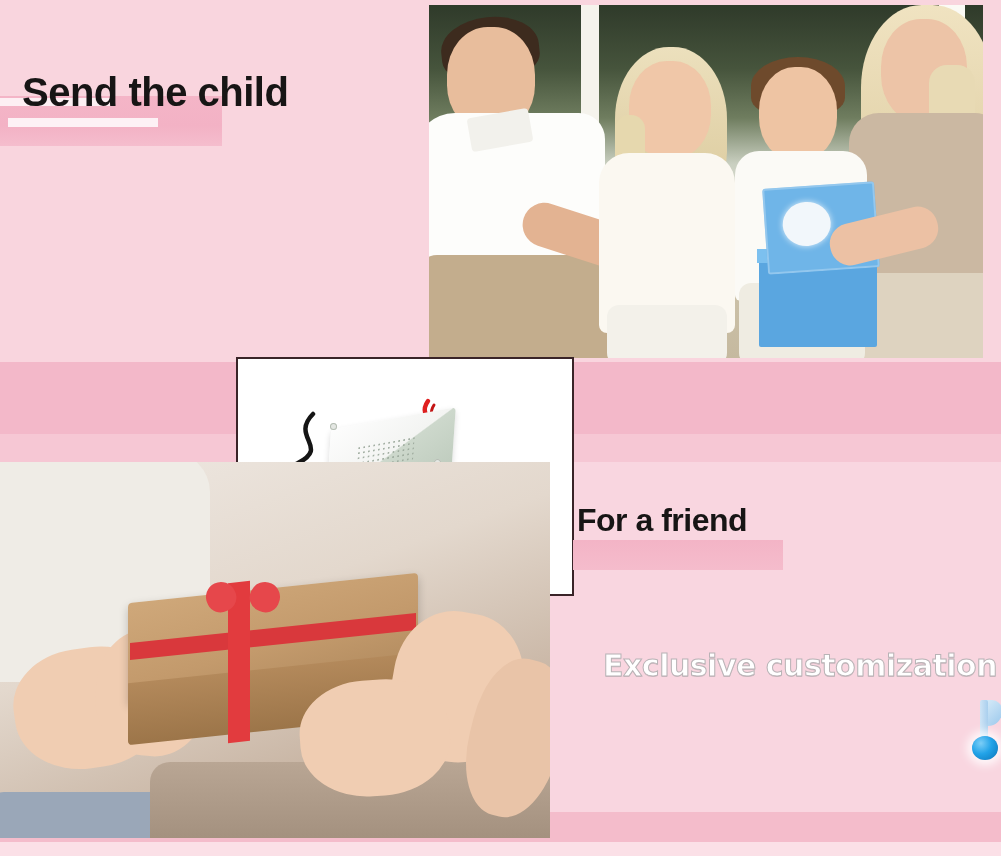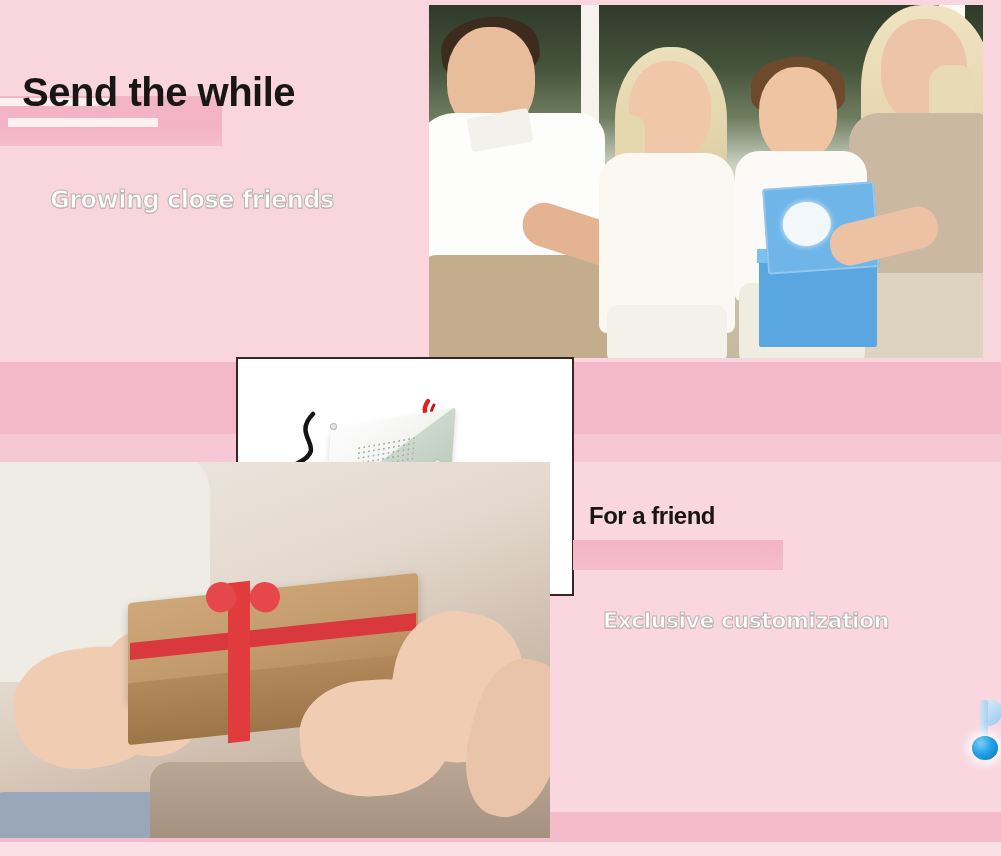--- a/index.html
+++ b/index.html
@@ -160,35 +160,35 @@
 
   .title-dark{
     position:absolute;
     color:#171515;
     font-weight:bold;
     letter-spacing:-0.5px;
     font-family:"Liberation Sans", sans-serif;
     white-space:nowrap;
   }
   #txt-send{left:22px;top:70px;font-size:40px;}
-  #txt-friend{left:577px;top:502px;font-size:24px;margin-left:12px;}
+  #txt-friend{left:577px;top:502px;font-size:32px;}
 
   .outline-text{
     position:absolute;
     color:#ffffff;
     font-family:"DejaVu Sans", sans-serif;
     font-weight:bold;
     -webkit-text-stroke:1px #b9b3b6;
     text-shadow:0 1px 0 rgba(160,150,155,.45);
     white-space:nowrap;
     letter-spacing:-0.5px;
   }
   #txt-grow{left:50px;top:186px;font-size:24px;}
   #txt-coming{left:36px;top:236px;font-size:35px;line-height:46px;white-space:normal;width:410px;}
-  #txt-exclusive{left:603px;top:608px;font-size:22px;}
+  #txt-exclusive{left:603px;top:648px;font-size:30px;}
   #txt-cute{left:600px;top:700px;font-size:35px;line-height:46px;white-space:normal;width:390px;}
 
   
   #music-note{position:absolute;left:966px;top:700px;width:40px;height:72px;}
   .note-stem{position:absolute;left:14px;top:0px;width:8px;height:46px;
     background:linear-gradient(90deg,#cfe4f5,#a9cfee);border-radius:2px;}
   .note-flag{position:absolute;left:20px;top:0px;width:16px;height:26px;
     background:linear-gradient(135deg,#d6eaf8,#9ac8ec);
     border-radius:0 10px 14px 0;}
   .note-head{position:absolute;left:6px;top:36px;width:26px;height:24px;border-radius:50%;
@@ -280,23 +280,22 @@
     <div class="gv-bow"></div>
 
     <div class="hand" style="left:392px;top:150px;width:130px;height:150px;transform:rotate(10deg);"></div>
     <div class="hand" style="left:300px;top:218px;width:150px;height:116px;transform:rotate(-4deg);"></div>
     <div class="hand" style="left:470px;top:196px;width:90px;height:160px;transform:rotate(14deg);background:#e9c4a8;"></div>
   </div>
 
   <div class="hl-band" id="hl-send"></div>
   <div id="hl-send-streak1"></div>
   <div id="hl-send-streak2"></div>
-  <div class="title-dark" id="txt-send">Send the while</div>
-
-  <div class="outline-text" id="txt-grow">Growing close friends</div>
+  <div class="title-dark" id="txt-send">Send the child</div>
+
 
 
   <div class="hl-band" id="hl-friend"></div>
   <div class="title-dark" id="txt-friend">For a friend</div>
 
   <div class="outline-text" id="txt-exclusive">Exclusive customization</div>
 
 
   <div id="music-note">
     <div class="note-flag"></div>

